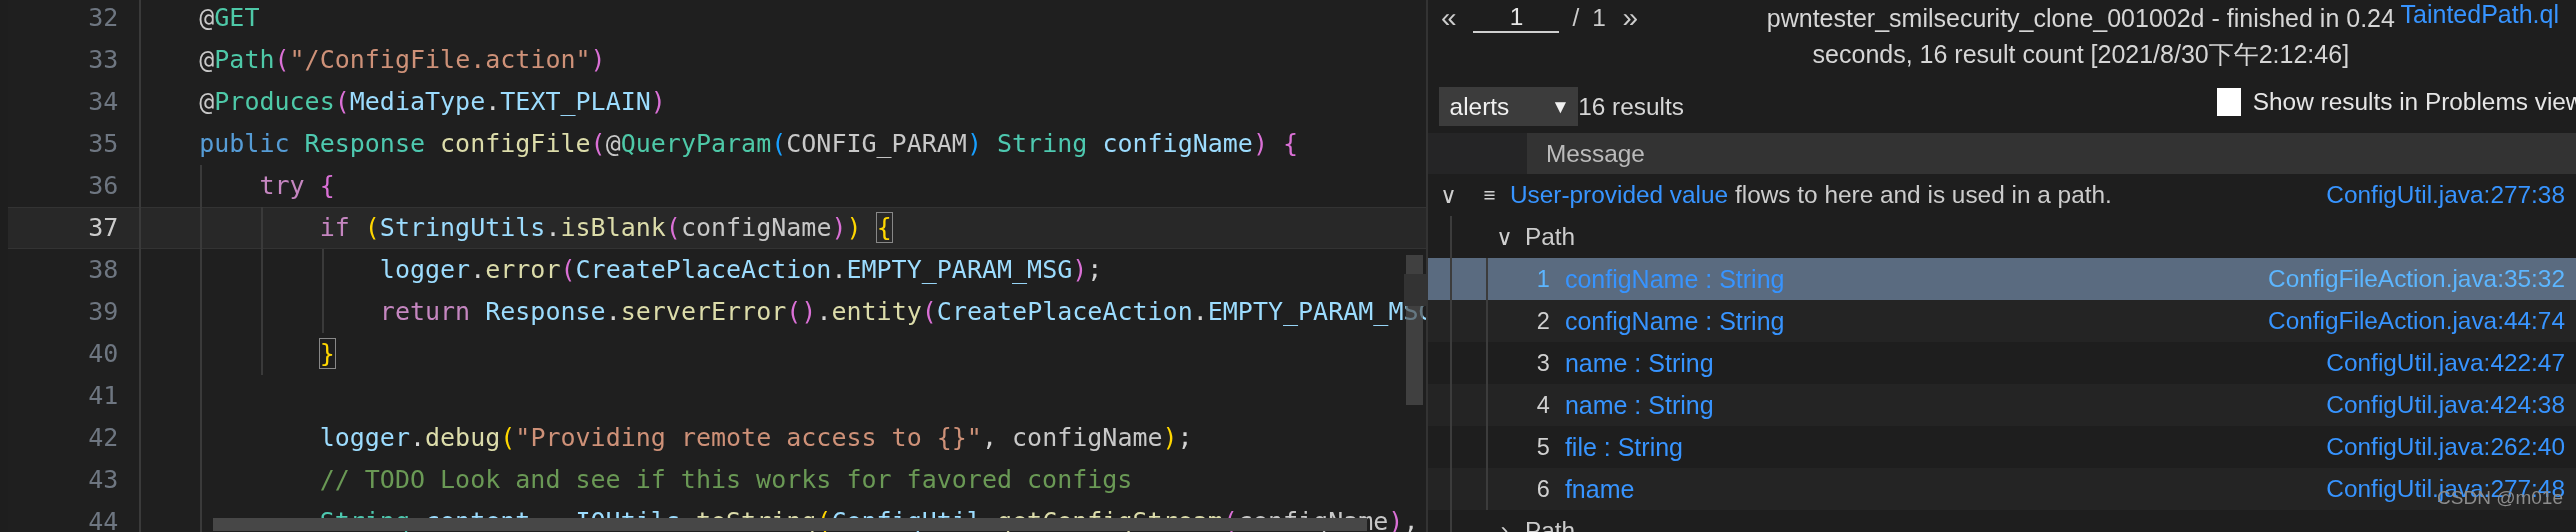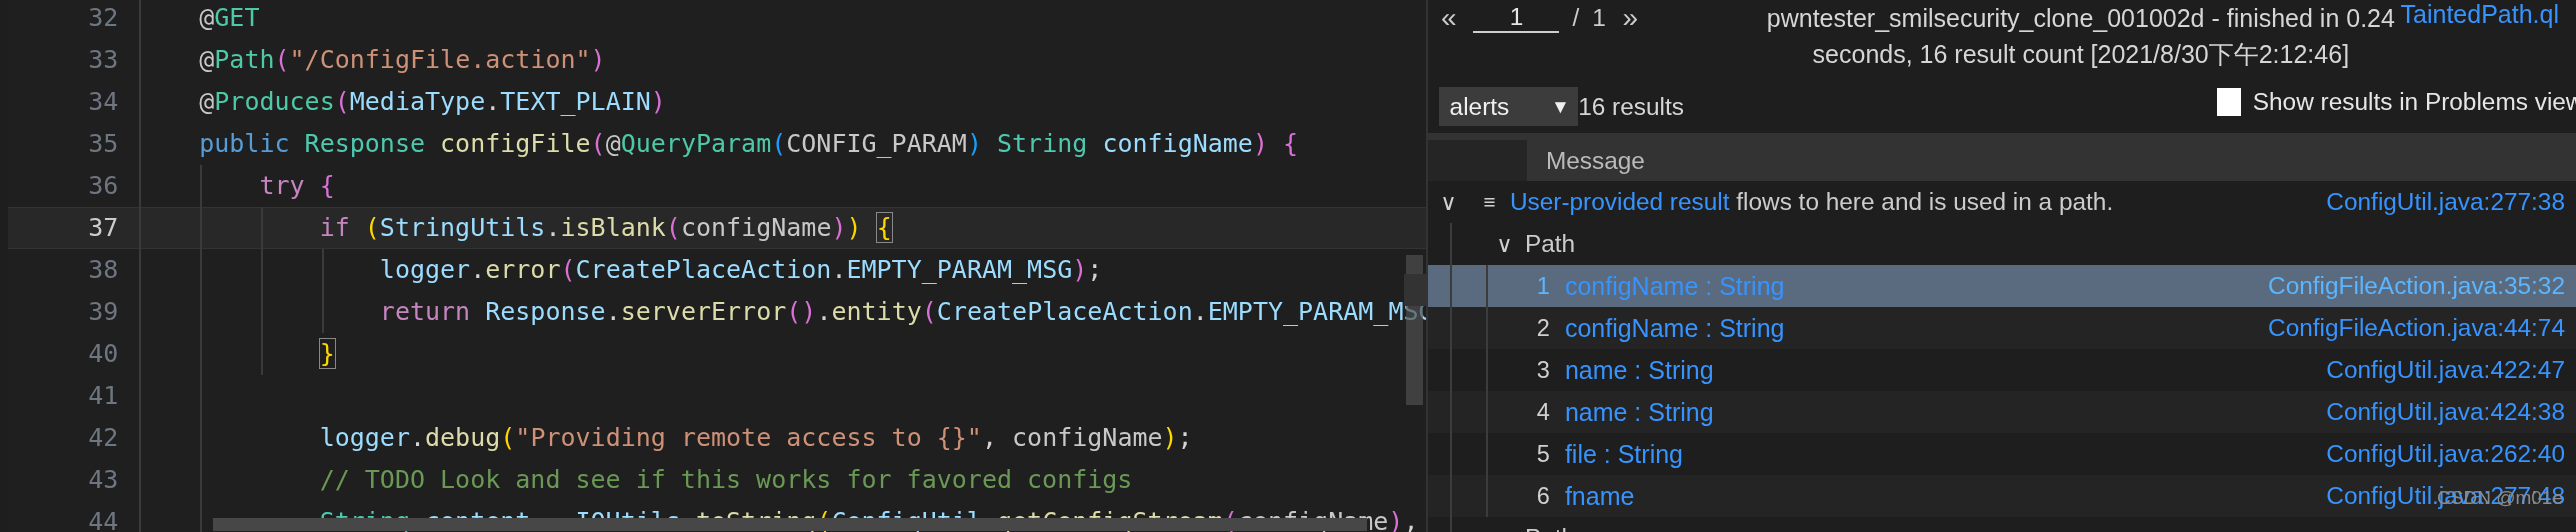--- a/index.html
+++ b/index.html
@@ -147,21 +147,21 @@
     color: #e6e6e6; font-size: 24.4px; white-space: nowrap;
   }
   .checkbox {
     width: 24.4px; height: 28px; background: #ffffff; border: 0.9px solid #ffffff;
     display: inline-block;
   }
 
   
   .table { position: relative; }
   .thead {
-    display: flex; height: 48px; align-items: flex-end;
+    display: flex; height: 41px; align-items: flex-end;
     background: #333333;
   }
   .thead .spacer { flex: 0 0 99px; height: 41px; background: #252526; }
   .thead .th {
     color: #bbbbbb; font-size: 24.4px; padding-left: 19px; flex: 1 1 auto;
     background: #333333; height: 41px; line-height: 41px;
   }
 
   .trow {
     display: flex; align-items: center; height: 42px; position: relative;
@@ -273,21 +273,21 @@
 
     <div class="table">
       <div class="thead">
         <div class="spacer"></div>
         <div class="th">Message</div>
       </div>
       <div id="rows-container">
           <div class="trow">
             <span class="twisty">∨</span>
             <span class="listicon">≡</span>
-            <span class="msgcell"><span class="lnk">User-provided result</span><span> flows to here and is used in a path.</span></span>
+            <span class="msgcell"><span class="lnk">User-provided value</span><span> flows to here and is used in a path.</span></span>
             <span class="loccell">ConfigUtil.java:277:38</span>
           </div>
           <div class="trow pathrow">
             <span class="twisty">∨</span>
             <span class="label">Path</span>
             <div class="rail" style="left: 22.5px; top: 0px; height: 42px;"></div>
           </div>
           <div class="trow steprow sel">
             <span class="railpad">
               <div class="rail" style="left: 22.5px; top: 0px; height: 42px;"></div>

